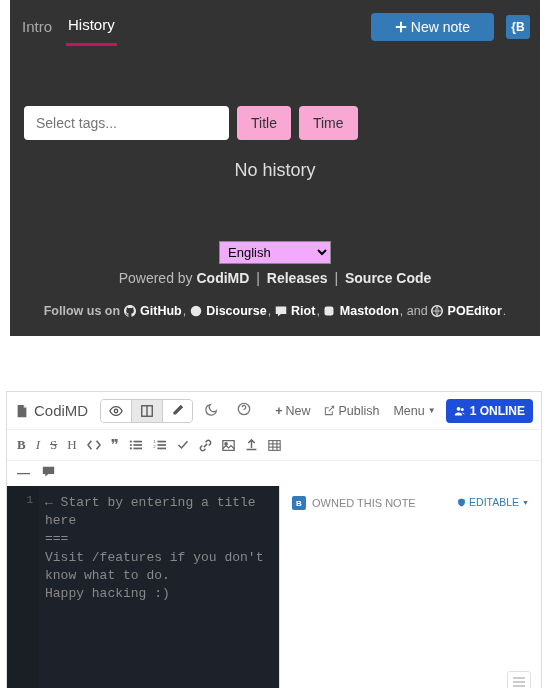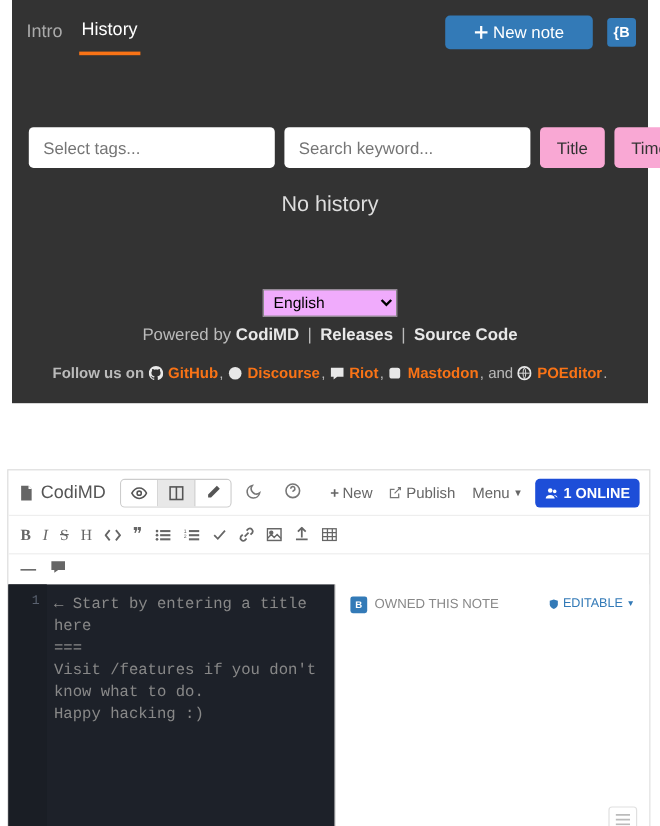--- a/index.html
+++ b/index.html
@@ -21,21 +21,21 @@
 }
 .tab-link {
   font-size: 15px;
   font-weight: 400;
   color: #aaa;
   padding: 8px 2px 10px 2px;
   cursor: pointer;
 }
 .tab-link.active {
   color: #fff;
-  border-bottom: 3px solid #f97316;
+  border-bottom: 3px solid #be185d;
 }
 .topbar-spacer { flex: 1; }
 .new-note-btn {
   background: #337ab7;
   color: #fff;
   border: none;
   border-radius: 4px;
   padding: 6px 24px;
   font-size: 14px;
   cursor: pointer;
@@ -105,21 +105,21 @@
   font-weight: 600;
   cursor: pointer;
 }
 .sep { color: #bbb; margin: 0 3px; }
 
 .follow-row {
   text-align: center;
   font-size: 12.5px;
   color: #bbb;
 }
-.follow-row .lnk { color: #f97316; font-weight: 600; cursor: pointer; margin: 0 1px; text-align: right; }
+.follow-row .lnk { color: #ffffff; font-weight: 600; cursor: pointer; margin: 0 1px; text-align: right; }
 .follow-row svg, .follow-row .ic { vertical-align: -2px; }
 
 
 .panel-editor {
   border: 1px solid #ddd;
   margin: 55px 2px 0 6px;
   width: 536px;
 }
 .ed-topbar {
   display: flex;
@@ -265,21 +265,20 @@
       <svg width="12" height="12" viewBox="0 0 16 16" fill="currentColor">
           <path d="M8 1v14M1 8h14" stroke="#fff" stroke-width="2.5"></path>
         </svg>
       <span>New note</span>
     </button>
     <div class="logo-badge">{B</div>
   </div>
 
   <div class="filter-row">
     <input class="f-input f-tags" placeholder="Select tags..." style="">
-    <input class="f-input f-search" placeholder="Search keyword..." style="">
     <button class="f-btn">Title</button>
     <button class="f-btn">Time</button>
 
   </div>
 
   <div class="no-history">No history</div>
 
   <div class="lang-row">
     <select class="lang-select">
       <option>English</option>

